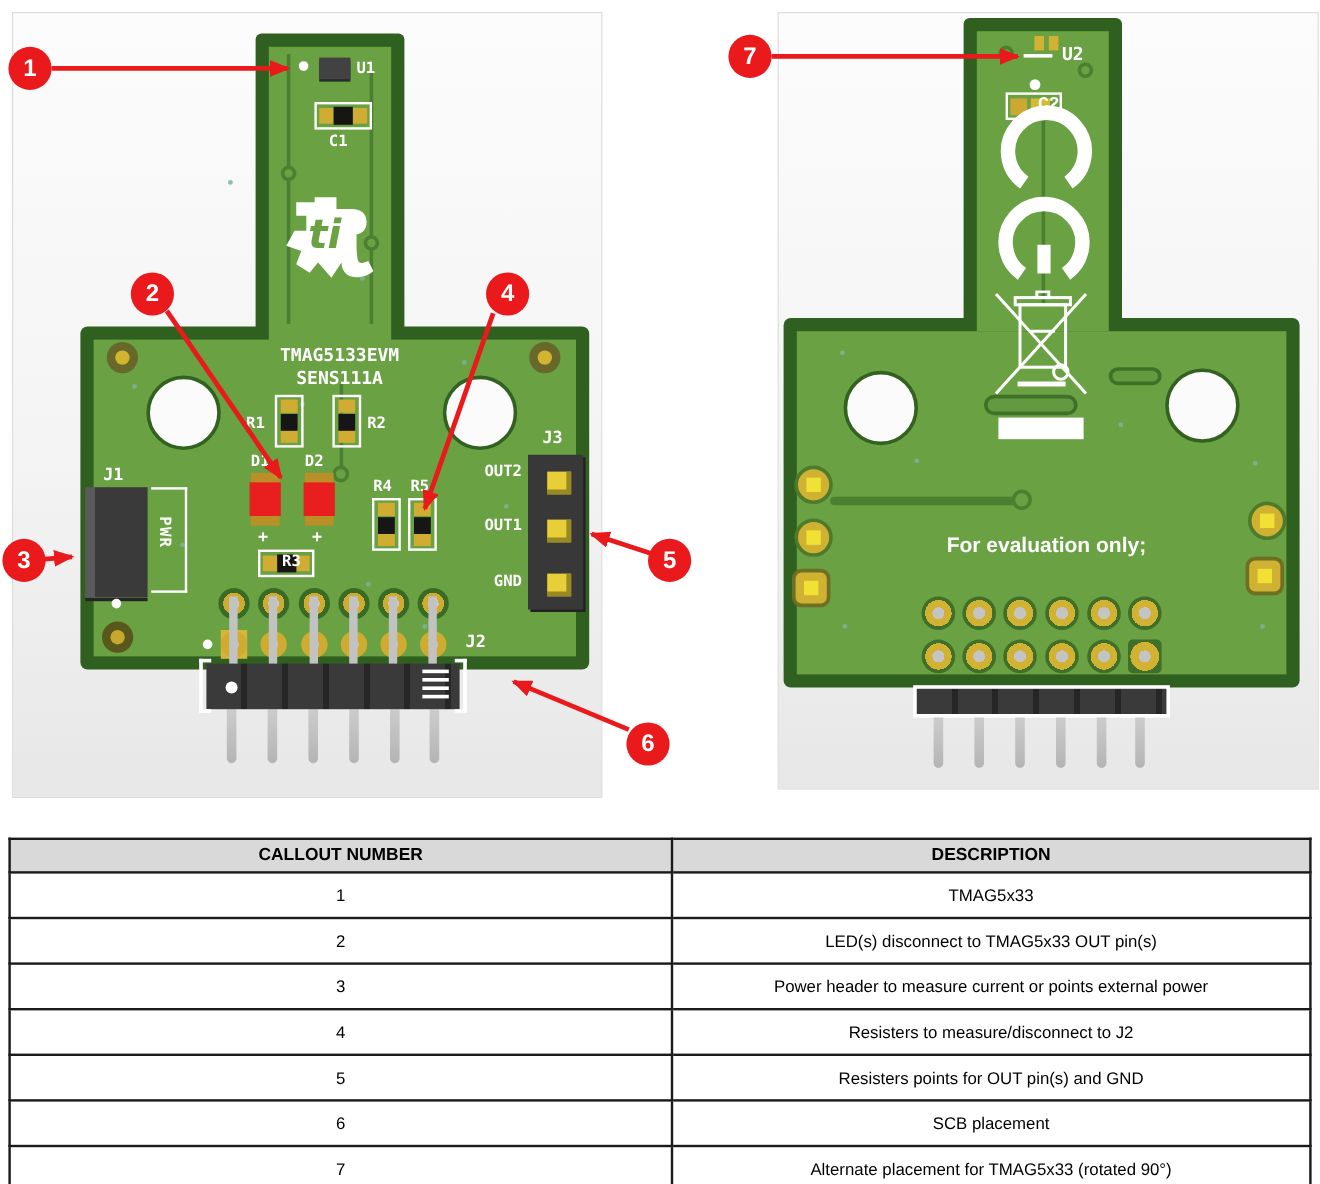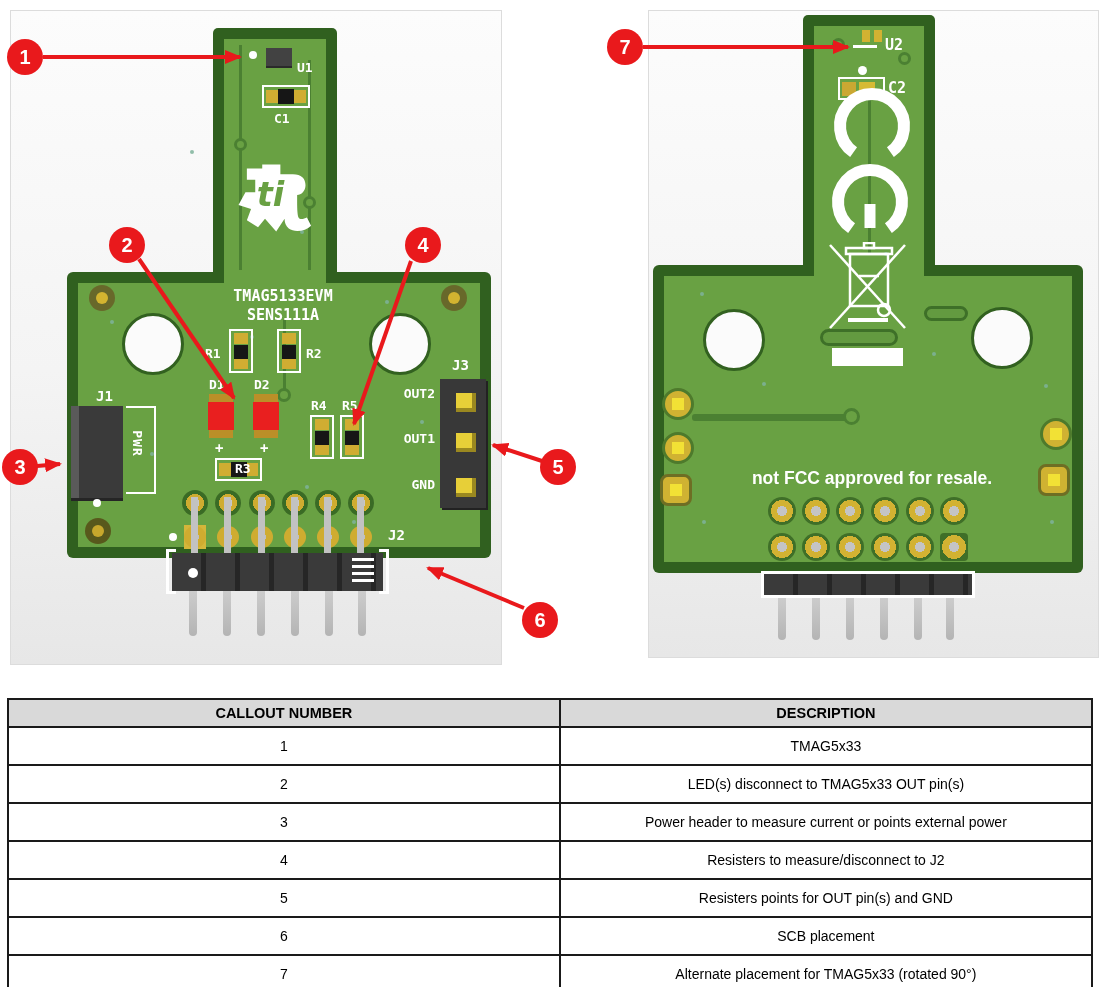--- a/index.html
+++ b/index.html
@@ -92,21 +92,21 @@
   <div class="spk" style="left:250px;top:335px;"></div>
   <div class="spk" style="left:385px;top:300px;"></div>
   <div class="spk" style="left:150px;top:452px;"></div>
   <div class="spk" style="left:305px;top:485px;"></div>
   <div class="spk" style="left:420px;top:420px;"></div>
   <div class="spk" style="left:92px;top:432px;"></div>
   <div class="spk" style="left:352px;top:520px;"></div>
 
   <div class="dot" style="left:249px;top:51px;width:8px;height:8px;"></div>
   <div class="abs" style="left:266px;top:48px;width:26px;height:18px;background:#424242;box-shadow:0 2px 0 #2a2a2a;z-index:5;"></div>
-  <div class="lbl" style="left:297px;top:60px;font-size:13px;">U1</div>
+  <div class="lbl" style="left:297px;top:50px;font-size:13px;">U1</div>
 
   <div class="rh" style="left:262px;top:85px;width:48px;">
     <div class="pl"></div>
     <div class="pr"></div>
     <div class="b"></div>
   </div>
   <div class="lbl" style="left:274px;top:111px;font-size:13px;">C1</div>
 
   <svg class="silk-svg" style="left:230px;top:163px;" width="84" height="74" viewBox="0 0 60 53">
     <path fill="#fff" d="M23 1 h13 v7 h9 c6 0 9 3 9 8 c0 4 -3 7 -6 7 v4 c0 3 0 10 1 12 c1 2 4 1 6 0 l3 6 c-4 4 -12 5 -16 2 c-2 -2 -3 -4 -3 -7 l-6 9 -8 -9 -5 6 -8 -5 3 -8 -9 -3 5 -9 h7 v-9 h-6 v-8 h11 z"></path>
@@ -166,21 +166,21 @@
     <div class="p pt"></div>
       <div class="p pb"></div>
       <div class="b"></div>
     </div>
   <div class="rv" style="left:340px;top:415px;">
     <div class="p pt"></div>
       <div class="p pb"></div>
       <div class="b"></div>
     </div>
 
-  <div class="lbl" style="left:96px;top:388px;font-size:14px;">J1</div>
+  <div class="lbl" style="left:86px;top:388px;font-size:14px;">J1</div>
   <div class="abs" style="left:71px;top:406px;width:52px;height:92px;z-index:5;
        background:linear-gradient(90deg,#5a5a5a 0 8px,#3a3a3a 8px);box-shadow:0 3px 0 #252525;"></div>
   <div class="abs" style="left:126px;top:406px;width:30px;height:88px;box-sizing:border-box;z-index:5;
        border-top:2px solid #fff;border-bottom:2px solid #fff;border-right:2px solid #fff;"></div>
   <div class="lbl" style="left:124px;top:436px;font-size:13px;letter-spacing:1px;transform:rotate(90deg);">PWR</div>
   <div class="dot" style="left:93px;top:499px;width:8px;height:8px;"></div>
   <div class="gold-ring" style="left:85px;top:518px;background:#58581c;">
       <div style="background:#c7a72c;"></div>
     </div>
 
@@ -250,21 +250,21 @@
   <div class="abs" style="left:853px;top:45px;width:24px;height:3px;background:#fff;z-index:6;"></div>
   <div class="via" style="left:832px;top:38px;width:13px;height:13px;"></div>
   <div class="via" style="left:898px;top:52px;width:13px;height:13px;"></div>
   <div class="lbl" style="left:885px;top:36px;font-size:15px;">U2</div>
   <div class="dot" style="left:858px;top:66px;width:9px;height:9px;"></div>
 
   <div class="rh" style="left:838px;top:77px;width:47px;">
     <div class="pl" style="width:14px;height:14px;background:#caa832;"></div>
     <div class="pr" style="width:16px;height:14px;background:#d6ba34;right:8px;"></div>
   </div>
-  <div class="lbl" style="left:888px;top:79px;font-size:15px;">C2</div>
+  <div class="lbl" style="left:865px;top:79px;font-size:15px;font-family:Liberation Mono, monospace;">C2</div>
 
   <svg class="silk-svg" style="left:830px;top:84px;" width="84" height="84" viewBox="0 0 84 84">
     <path d="M 23.6 68.2 A 32 32 0 1 1 60.4 68.2" fill="none" stroke="#fff" stroke-width="12"></path>
   </svg>
   <svg class="silk-svg" style="left:828px;top:160px;" width="84" height="84" viewBox="0 0 84 84">
     <path d="M 23.6 68.2 A 32 32 0 1 1 60.4 68.2" fill="none" stroke="#fff" stroke-width="12"></path>
     <line x1="42" y1="44" x2="42" y2="68" stroke="#fff" stroke-width="11"></line>
   </svg>
 
   <svg class="silk-svg" style="left:826px;top:242px;" width="90" height="88" viewBox="0 0 90 88">
@@ -297,21 +297,21 @@
     </div>
   <div class="edgepad" style="left:1040px;top:418px;">
       <div></div>
     </div>
   <div class="edgepad sq" style="left:1038px;top:464px;">
       <div></div>
     </div>
   <div class="trace" style="left:692px;top:414px;width:158px;height:7px;border-radius:3px;"></div>
   <div class="via" style="left:843px;top:408px;width:17px;height:17px;"></div>
 
-  <div class="evaltxt" style="left:672px;top:468px;">not FCC approved for resale.</div>
+  <div class="evaltxt" style="left:672px;top:444px;">For evaluation only;</div>
 
   <div class="rbp" style="left:768px;top:497px;"></div>
   <div class="rbp" style="left:802px;top:497px;"></div>
   <div class="rbp" style="left:836px;top:497px;"></div>
   <div class="rbp" style="left:871px;top:497px;"></div>
   <div class="rbp" style="left:906px;top:497px;"></div>
   <div class="rbp" style="left:940px;top:497px;"></div>
   <div class="rbp" style="left:768px;top:533px;"></div>
   <div class="rbp" style="left:802px;top:533px;"></div>
   <div class="rbp" style="left:836px;top:533px;"></div>

